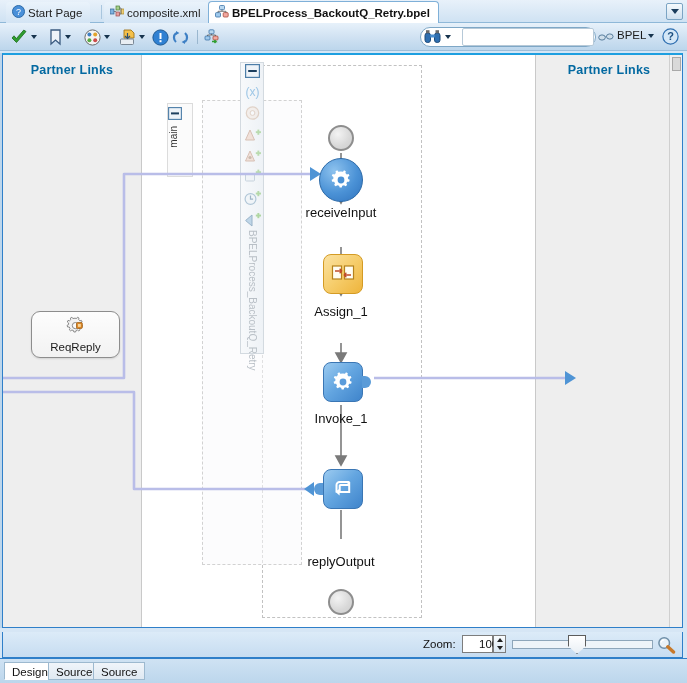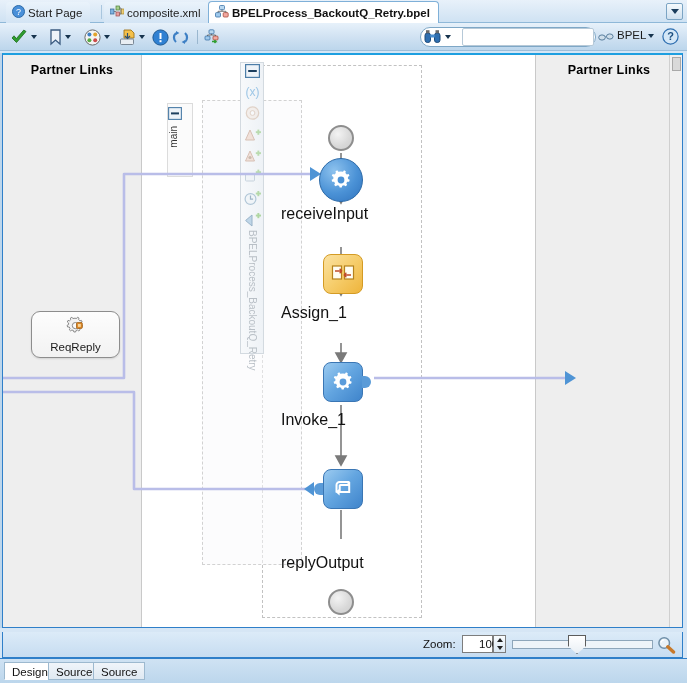--- a/index.html
+++ b/index.html
@@ -113,21 +113,21 @@
   .pl-panel {
     position: absolute; top: 0; bottom: 0;
     background: #eeeeee;
     border-right: 1px solid #c9c9c9;
   }
   .pl-left  { left: 0; width: 139px; }
   .pl-right { right: 0; width: 147px; border-right: none; border-left: 1px solid #c9c9c9; }
   .pl-title {
     position: absolute; top: 8px; left: 0; right: 0;
     text-align: center; font-size: 12.5px; font-weight: bold;
-    color: #000000; letter-spacing: .2px;
+    color: #0369a1; letter-spacing: .2px;
   }
   .canvas {
     position: absolute; left: 139px; right: 147px; top: 0; bottom: 0;
     background: #ffffff;
   }
 
   
   .v-scroll {
     position: absolute; right: 0; top: 0; width: 13px; bottom: 0;
     background: #f0f0f0; border-left: 1px solid #cfcfcf;
@@ -218,22 +218,22 @@
     width: 40px; height: 40px; border-radius: 8px;
     background: linear-gradient(135deg,#9ccbf0 0%,#63a5e0 48%,#3f84cb 100%);
     border: 1px solid #3a76b4;
     display: flex; align-items: center; justify-content: center;
   }
   .act-sq.yellow {
     background: linear-gradient(135deg,#fbe2a2 0%,#f6cd6b 50%,#eeb43c 100%);
     border: 1px solid #d49b24;
   }
   .node-label {
-    position: absolute; text-align: left;
-    font-size: 16px; color: #111; white-space: nowrap;
+    position: absolute; text-align: center;
+    font-size: 13px; color: #111; white-space: nowrap;
   }
   .port {
     position: absolute; width: 9px; height: 12px;
     background: #5a9bd8; border-radius: 2px;
   }
   svg.wires { position: absolute; left: 0; top: 0; overflow: visible; }
 
   
   .zoombar {
     position: absolute; left: 2px; bottom: 25px; width: 681px; height: 26px;

